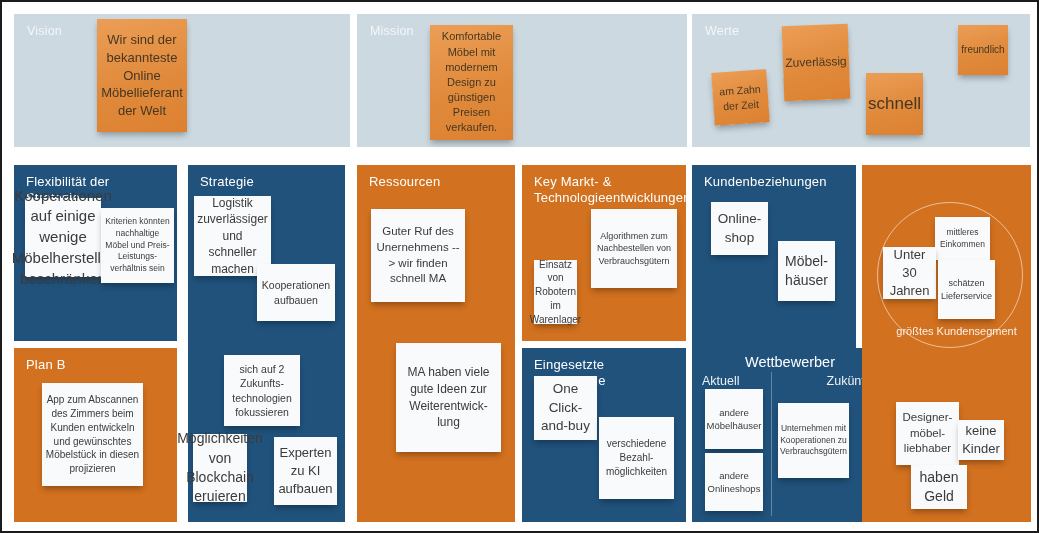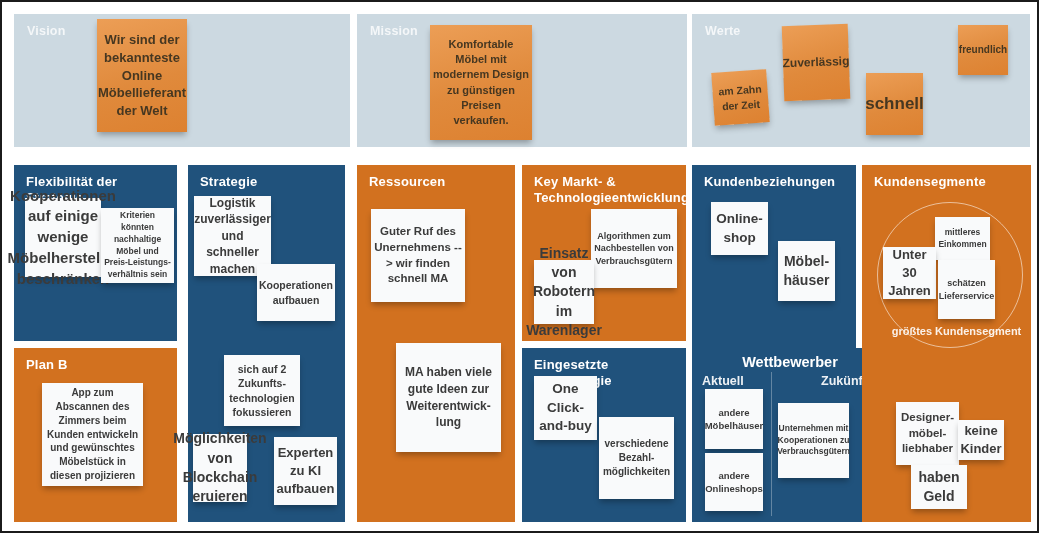--- a/index.html
+++ b/index.html
@@ -1,16 +1,16 @@
 <!DOCTYPE html>
 <html><head>
 <meta charset="utf-8">
 <style>
   html,body{margin:0;padding:0;background:#fff;font-family:"Liberation Sans",sans-serif;}
-  .frame{position:relative;width:1039px;height:533px;box-sizing:border-box;border:2px solid #1b1b1b;background:#ffffff;overflow:hidden;font-weight:bold;}
+  .frame{position:relative;width:1039px;height:533px;box-sizing:border-box;border:2px solid #1b1b1b;background:#ffffff;overflow:hidden;}
   .panel{position:absolute;box-sizing:border-box;}
   .panel.top{background:#ccd9e1;}
   .panel.blue{background:#20527c;}
   .panel.orange{background:#d2711f;}
   .panel-label{font-size:13px;color:#ffffff;padding:9px 12px;letter-spacing:.2px;line-height:1.25;}
   .panel.top .panel-label{color:rgba(255,255,255,.78);font-size:12.5px;padding:10px 13px;}
   .note{position:absolute;box-sizing:border-box;display:flex;align-items:center;justify-content:center;text-align:center;
         color:#3b3b3b;line-height:1.38;padding:3px;box-shadow:0 4px 6px -1px rgba(0,0,0,.30);}
   .note.white{background:#f9fafb;}
   .note.orangenote{background:linear-gradient(165deg,#ec9e56 0%,#e08a3c 55%,#dd8130 100%);color:#463721;}
@@ -25,21 +25,21 @@
 
 <div class="frame">
 
   <section class="panel top" style="left:12px;top:12px;width:336px;height:133px">
     <div class="panel-label">Vision</div>
     <div class="note orangenote" style="left:83px;top:5px;width:90px;height:113px;font-size:13px">Wir sind der bekannteste Online Möbellieferant der Welt</div>
   </section>
 
   <section class="panel top" style="left:355px;top:12px;width:330px;height:133px">
     <div class="panel-label">Mission</div>
-    <div class="note orangenote" style="left:73px;top:11px;width:102px;height:115px;font-size:11px">Komfortable Möbel mit modernem Design zu günstigen Preisen verkaufen.</div>
+    <div class="note orangenote" style="left:73px;top:11px;width:83px;height:115px;font-size:11px">Komfortable Möbel mit modernem Design zu günstigen Preisen verkaufen.</div>
   </section>
 
   <section class="panel top" style="left:690px;top:12px;width:338px;height:133px">
     <div class="panel-label">Werte</div>
     <div class="note orangenote" style="left:21px;top:57px;width:55px;height:53px;font-size:10.5px;transform:rotate(-4deg)">am Zahn der Zeit</div>
     <div class="note orangenote" style="left:91px;top:11px;width:66px;height:75px;font-size:12px;transform:rotate(-2deg)">Zuverlässig</div>
     <div class="note orangenote" style="left:174px;top:59px;width:57px;height:62px;font-size:17px">schnell</div>
     <div class="note orangenote" style="left:266px;top:11px;width:50px;height:50px;font-size:10px">freundlich</div>
   </section>
 
@@ -65,21 +65,21 @@
 
   <section class="panel orange" style="left:355px;top:163px;width:158px;height:357px">
     <div class="panel-label">Ressourcen</div>
     <div class="note white" style="left:14px;top:44px;width:94px;height:93px;font-size:11.5px">Guter Ruf des Unernehmens --&gt; wir finden schnell MA</div>
     <div class="note white" style="left:39px;top:178px;width:105px;height:109px;font-size:12px">MA haben viele gute Ideen zur Weiterentwick- lung</div>
   </section>
 
   <section class="panel orange" style="left:520px;top:163px;width:164px;height:176px">
     <div class="panel-label" style="width:130px">Key Markt- &amp; Technologieentwicklungen</div>
     <div class="note white" style="left:69px;top:44px;width:86px;height:79px;font-size:9px">Algorithmen zum Nachbestellen von Verbrauchsgütern</div>
-    <div class="note white" style="left:12px;top:95px;width:60px;height:64px;font-size:14px">Einsatz von Robotern im Warenlager</div>
+    <div class="note white" style="left:12px;top:95px;width:43px;height:64px;font-size:10px">Einsatz von Robotern im Warenlager</div>
   </section>
 
   <section class="panel blue" style="left:520px;top:346px;width:164px;height:174px">
     <div class="panel-label">Eingesetzte Technologie</div>
     <div class="note white" style="left:12px;top:28px;width:63px;height:64px;font-size:13.5px">One Click- and-buy</div>
     <div class="note white" style="left:77px;top:69px;width:75px;height:82px;font-size:10px">verschiedene Bezahl- möglichkeiten</div>
   </section>
 
   <section class="panel blue" style="left:690px;top:163px;width:164px;height:220px">
     <div class="panel-label">Kundenbeziehungen</div>
@@ -91,21 +91,20 @@
     <div class="wb-header">Wettbewerber</div>
     <div class="wb-sub" style="left:10px;top:26px">Aktuell</div>
     <div class="wb-sub" style="right:10px;top:26px">Zukünftig</div>
     <div class="wb-divider" style="left:79px;top:24px;bottom:6px"></div>
     <div class="note white" style="left:13px;top:41px;width:58px;height:60px;font-size:9.5px">andere Möbelhäuser</div>
     <div class="note white" style="left:13px;top:105px;width:58px;height:58px;font-size:9.5px">andere Onlineshops</div>
     <div class="note white" style="left:86px;top:55px;width:71px;height:75px;font-size:8.5px">Unternehmen mit Kooperationen zu Verbrauchsgütern</div>
   </section>
 
   <section class="panel orange" style="left:860px;top:163px;width:169px;height:357px">
-    <div class="panel-label">Kundensegmente</div>
     <div class="ks-circle" style="left:15px;top:37px;width:144px;height:144px"></div>
     <div class="ks-circle-label" style="top:160px">größtes Kundensegment</div>
     <div class="note white" style="left:73px;top:52px;width:55px;height:43px;font-size:8.5px">mittleres Einkommen</div>
     <div class="note white" style="left:21px;top:82px;width:53px;height:52px;font-size:13px">Unter 30 Jahren</div>
     <div class="note white" style="left:76px;top:95px;width:57px;height:59px;font-size:9px">schätzen Lieferservice</div>
     <div class="note white" style="left:34px;top:237px;width:63px;height:63px;font-size:11.5px">Designer- möbel- liebhaber</div>
     <div class="note white" style="left:96px;top:255px;width:46px;height:40px;font-size:13px">keine Kinder</div>
     <div class="note white" style="left:49px;top:300px;width:56px;height:44px;font-size:14px">haben Geld</div>
   </section>
 

